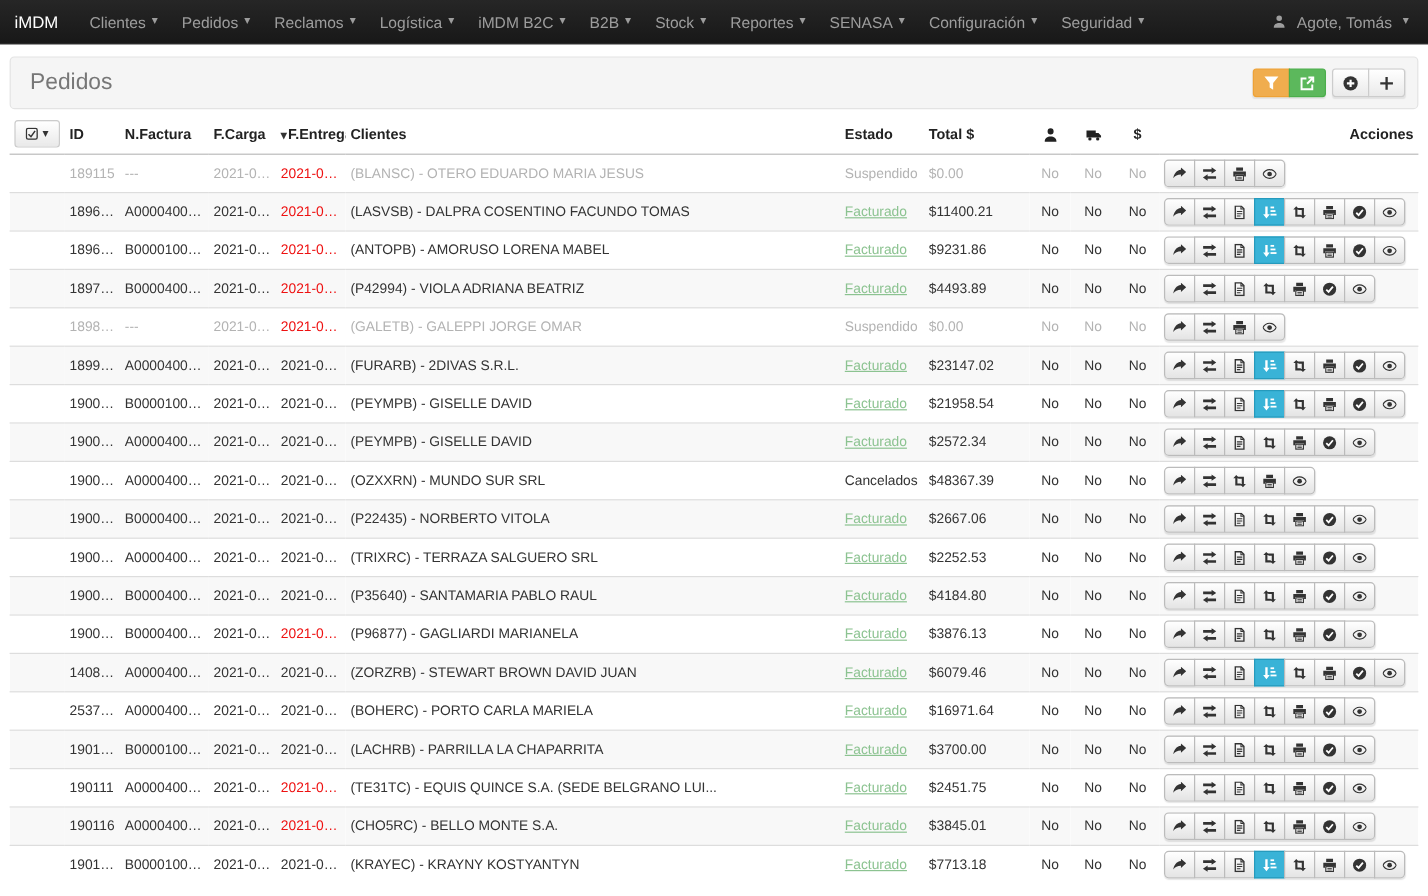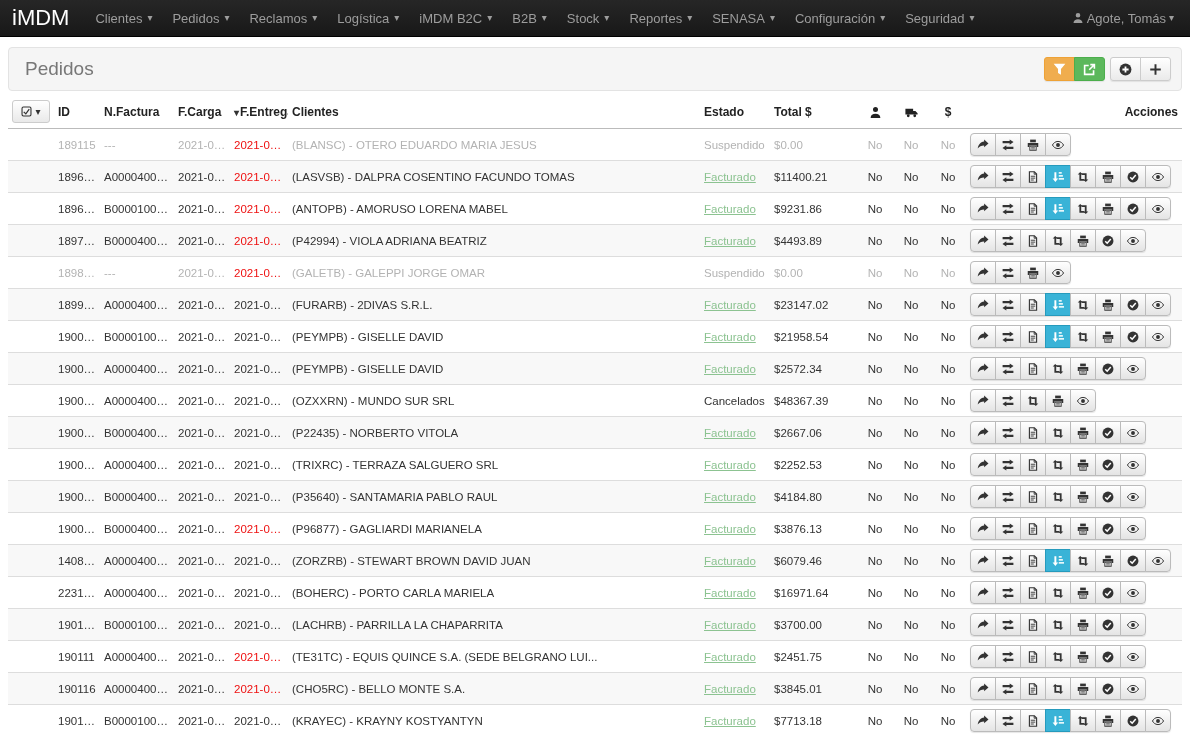--- a/index.html
+++ b/index.html
@@ -11,27 +11,27 @@
   }
   *{box-sizing:border-box;}
   html,body{margin:0;padding:0;}
   body{
     width:1190px;height:747px;overflow:hidden;background:#fff;
     font-family:"Liberation Sans",sans-serif;color:#333;
   }
   
   .navbar{height:37px;background:linear-gradient(#262626,#181818);
     border-bottom:1px solid #000;display:flex;align-items:center;}
-  .brand{color:#fff;font-size:22px;padding:0 16px 0 12px;cursor:pointer;}
+  .brand{color:#fff;font-size:14px;padding:0 16px 0 12px;cursor:pointer;}
   .nav-list{display:flex;list-style:none;margin:0;padding:0;}
   .nav-item{color:var(--nav-text);font-size:13px;padding:0 10px;height:37px;
     display:flex;align-items:center;gap:5px;cursor:pointer;white-space:nowrap;}
   .caret{font-size:10px;line-height:1;}
   .user-area{margin-left:auto;color:var(--nav-text);font-size:13px;padding-right:16px;
-    display:flex;align-items:center;gap:3px;cursor:pointer;}
+    display:flex;align-items:center;gap:9px;cursor:pointer;}
   .nav-usericon{width:12px;height:12px;fill:var(--nav-text);}
   
   .header-panel{margin:10px 8px 0;height:44px;background:#f5f5f5;
     border:1px solid #e3e3e3;border-radius:4px;display:flex;align-items:center;
     padding:0 10px 0 16px;}
   .page-title{font-size:19px;color:#777;}
   .header-buttons{margin-left:auto;display:flex;gap:5px;}
   .btn-group-top{display:flex;border-radius:3px;box-shadow:0 1px 1px rgba(0,0,0,.08);}
   .tbtn{width:31px;height:24px;border:1px solid #ccc;background:linear-gradient(#fff,#eaeaea);
     display:flex;align-items:center;justify-content:center;padding:0;margin-left:-1px;color:#333;cursor:pointer;}
@@ -984,21 +984,21 @@
             <button class="abtn">
               <svg class="aicon" viewBox="0 0 16 16">
                 <use href="#icon-eye"></use>
               </svg>
             </button>
           </div>
     </td>
   </tr>
       <tr>
     <td class="c-select"></td>
-    <td class="c-id">223159</td>
+    <td class="c-id">253771</td>
     <td class="c-factura">A0000400136898</td>
     <td class="c-carga">2021-02-23</td>
     <td class="c-entrega">2021-02-25</td>
     <td class="c-cliente">(BOHERC) - PORTO CARLA MARIELA</td>
     <td class="c-estado green">Facturado</td>
     <td class="c-total">$16971.64</td>
     <td class="c-flag">No</td>
     <td class="c-flag">No</td>
     <td class="c-flag">No</td>
     <td class="c-actions">

